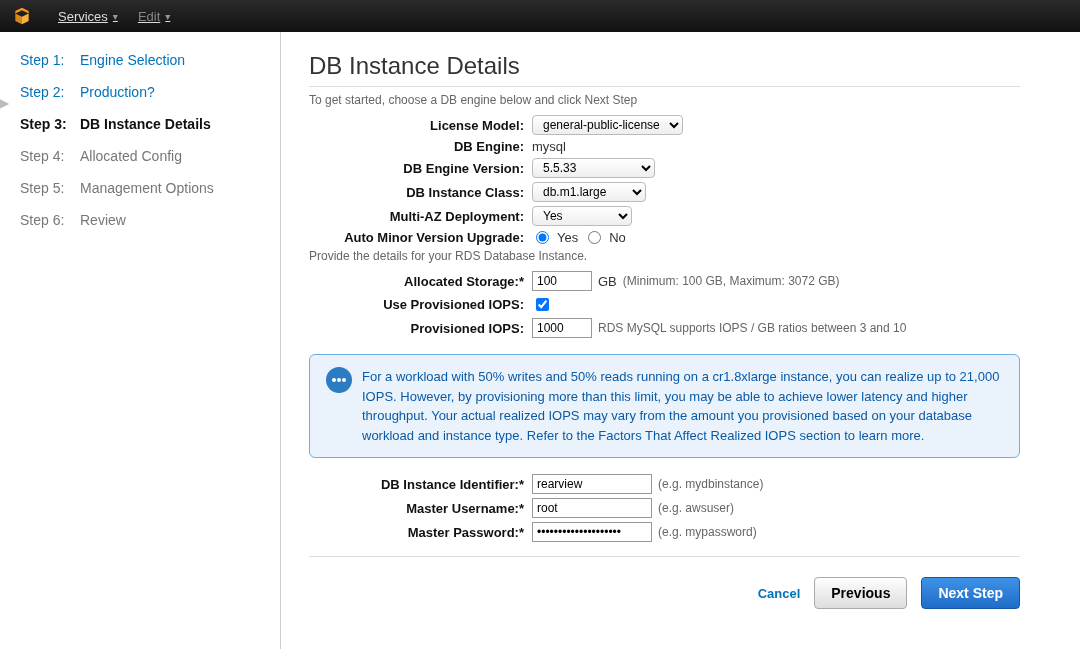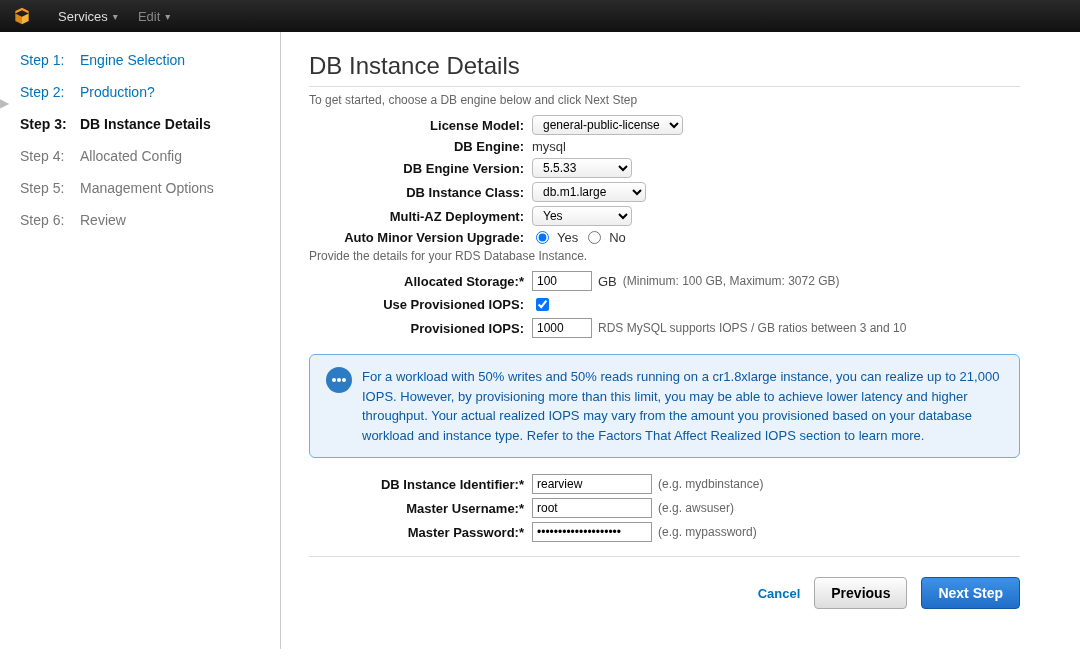--- a/index.html
+++ b/index.html
@@ -8,20 +8,21 @@
   font-size: 13px;
   color: #333;
 }
 .topbar {
   background: linear-gradient(to bottom, #2a2a2a, #111);
   height: 32px;
   display: flex;
   align-items: center;
   padding: 0 12px;
   color: #ddd;
+  text-decoration: underline;
 }
 .topbar .cube {
   width: 20px;
   height: 20px;
   margin-right: 16px;
 }
 .topbar .menu-item {
   padding: 0 10px;
   display: flex;
   align-items: center;
@@ -227,21 +228,21 @@
           <select><option>general-public-license</option></select>
         </div>
     </div>
     <div class="form-row">
       <div class="lbl">DB Engine:</div>
       <div class="val">mysql</div>
     </div>
     <div class="form-row">
       <div class="lbl">DB Engine Version:</div>
       <div class="val">
-          <select style="width:100px"><option>5.5.33</option></select>
+          <select style="width:123px"><option>5.5.33</option></select>
         </div>
     </div>
     <div class="form-row">
       <div class="lbl">DB Instance Class:</div>
       <div class="val">
           <select style="width:114px"><option>db.m1.large</option></select>
         </div>
     </div>
     <div class="form-row">
       <div class="lbl">Multi-AZ Deployment:</div>

